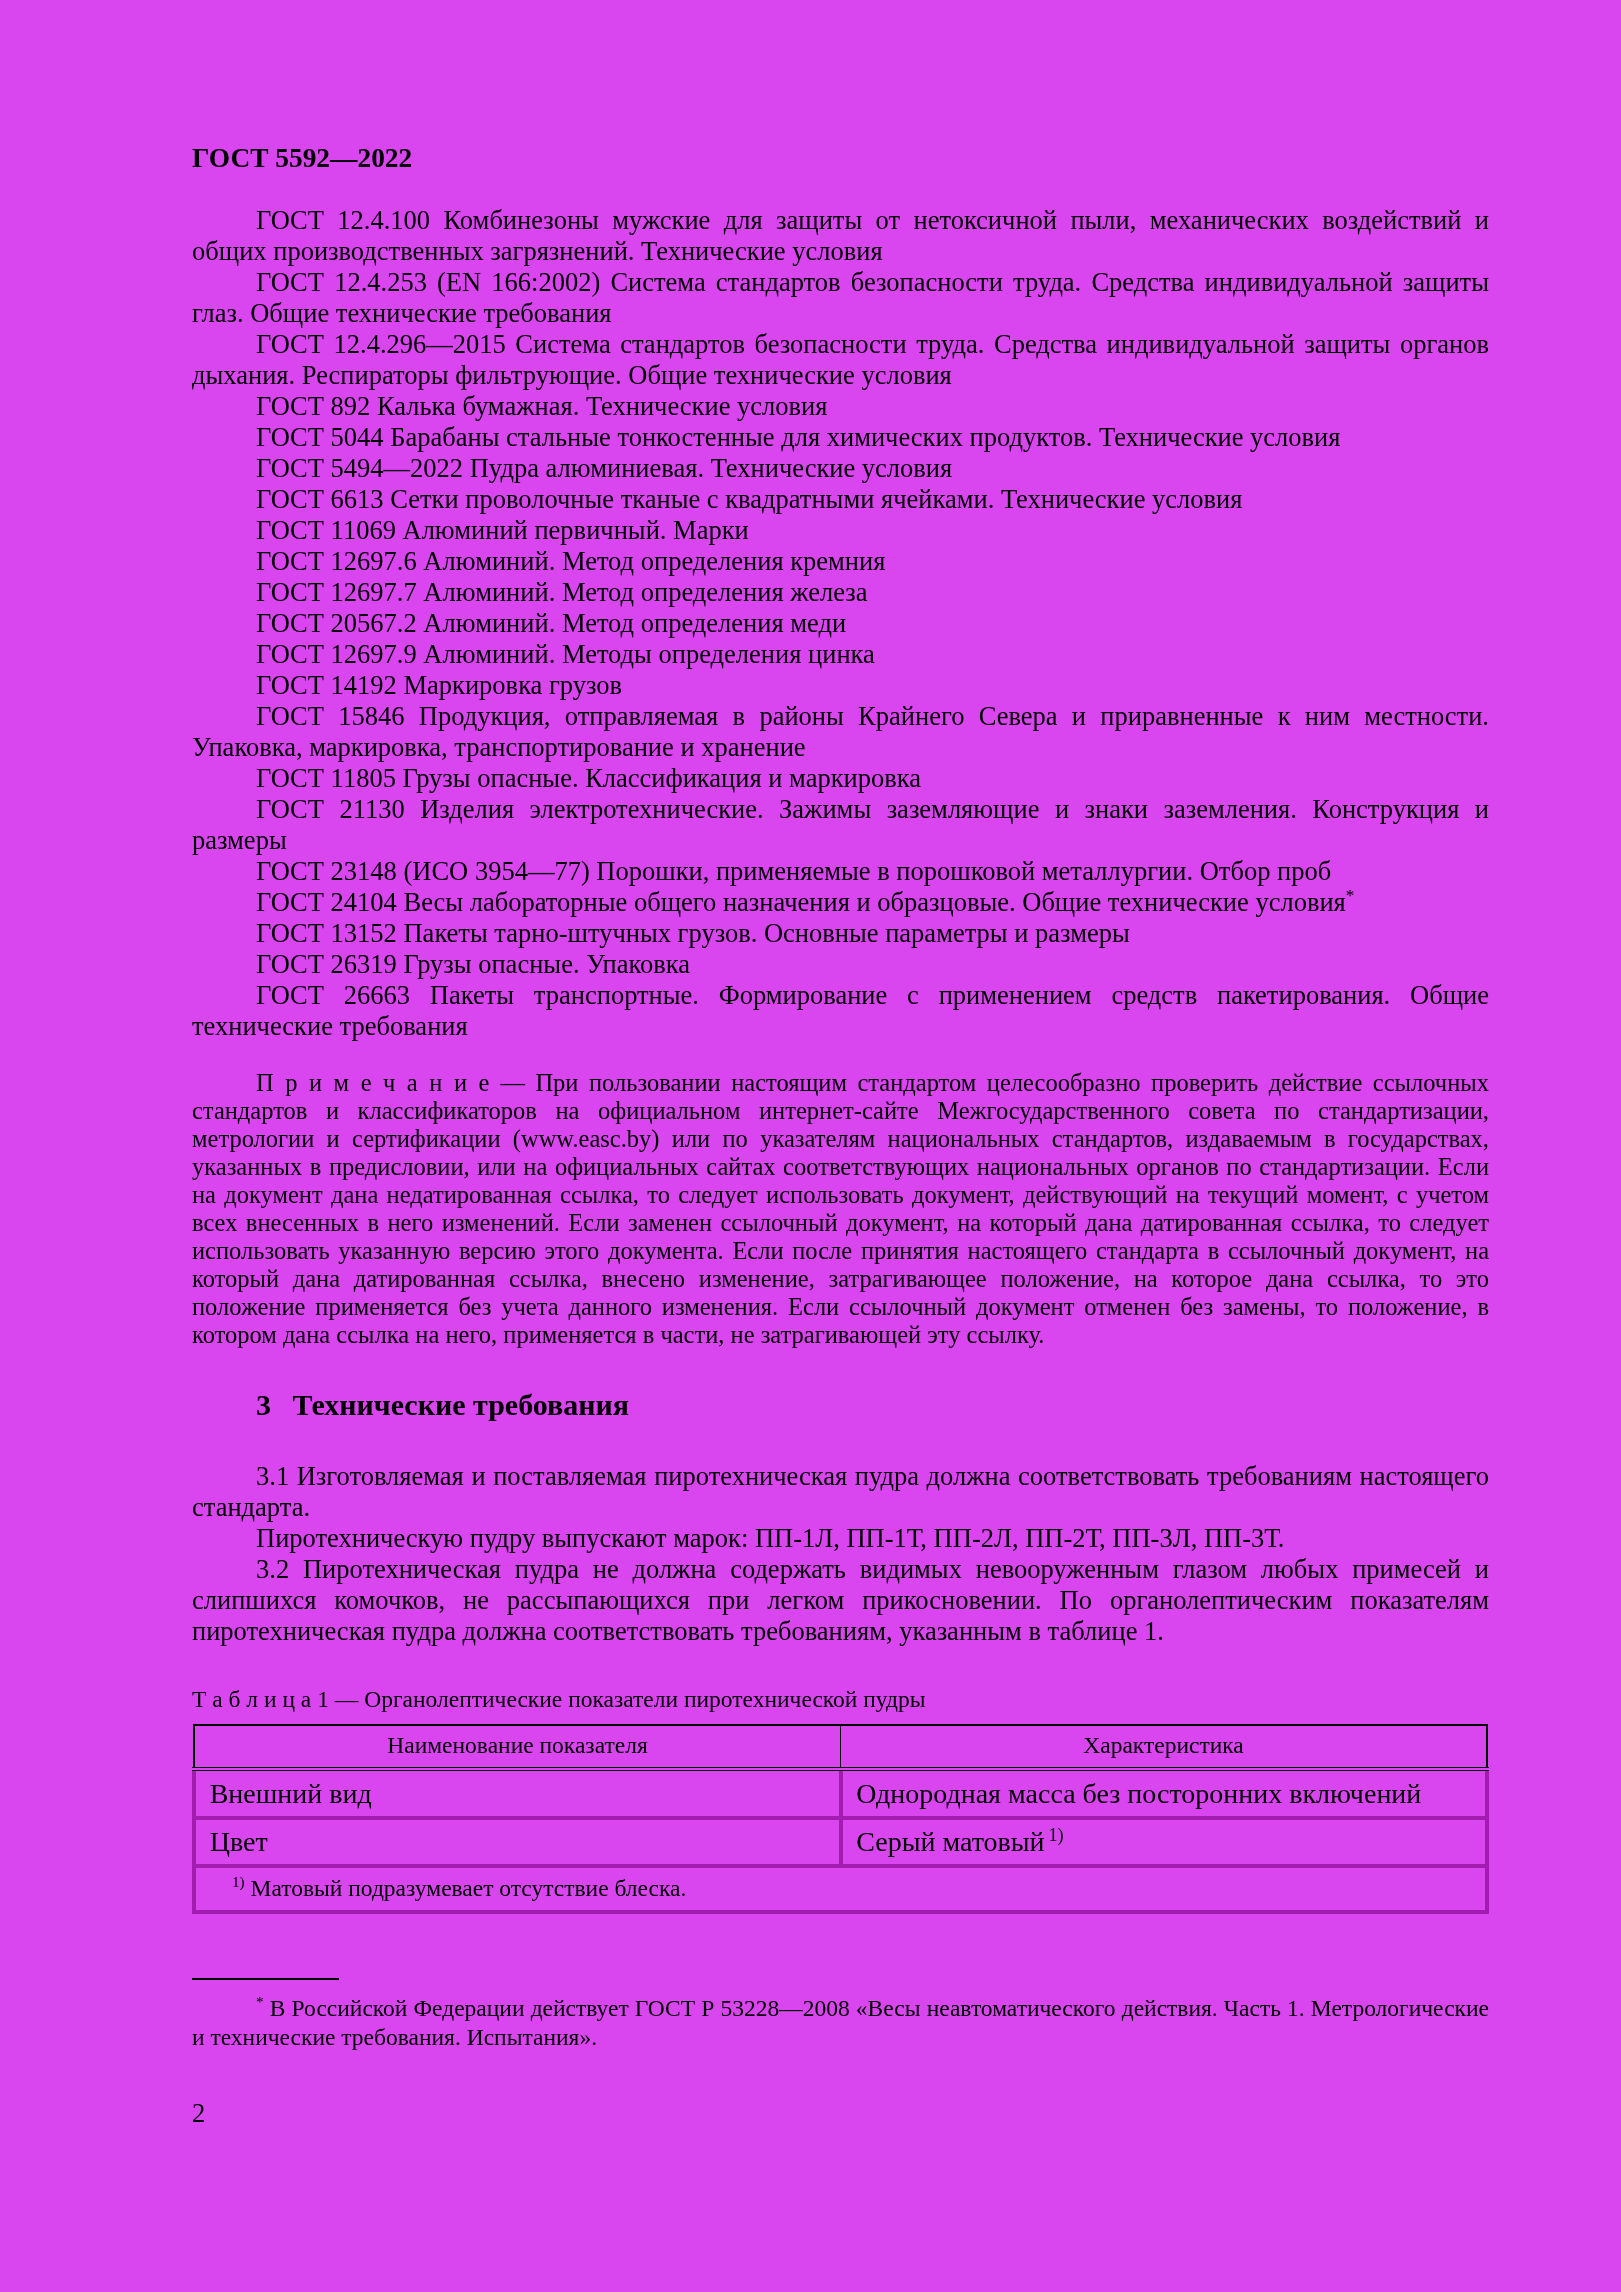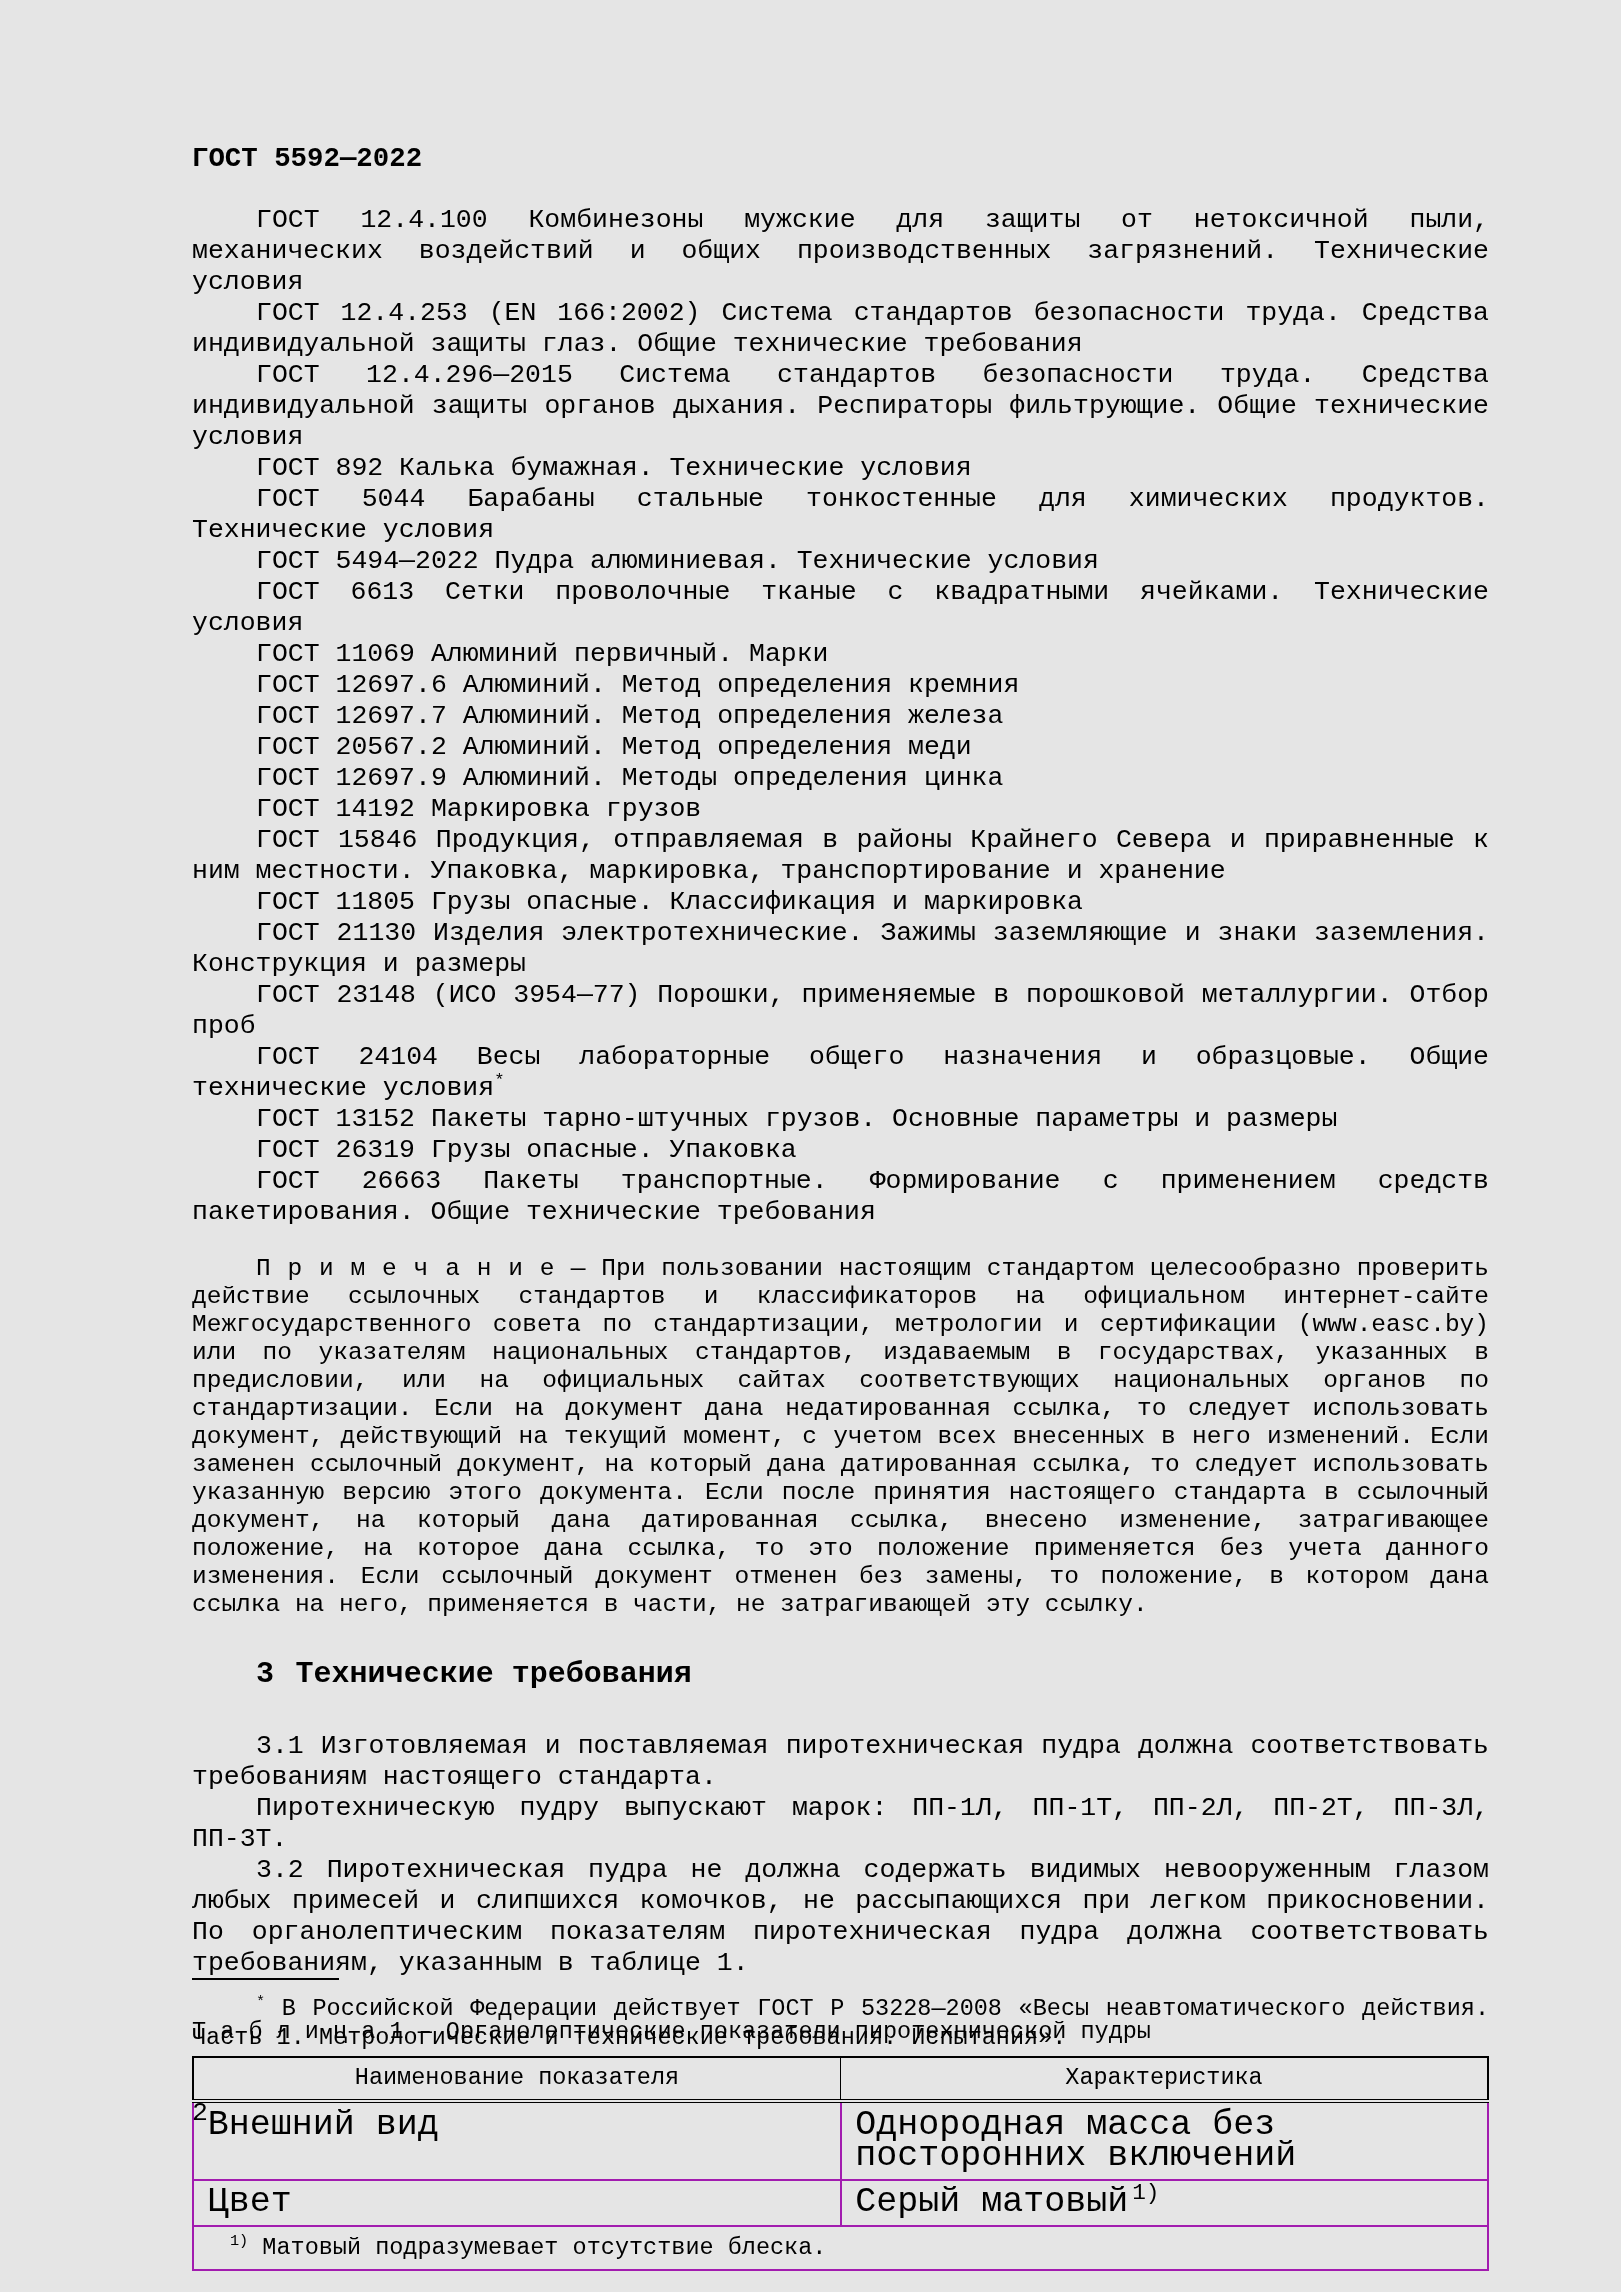--- a/index.html
+++ b/index.html
@@ -1,20 +1,20 @@
 <!DOCTYPE html>
 <html lang="ru"><head>
 <meta charset="utf-8">
 <style>
   * { margin:0; padding:0; box-sizing:border-box; }
   html,body { background:#ffffff; }
   .page {
     width:1621px; height:2293px; overflow:hidden;
-    background:#e5e5e5; color:#000;
-    font-family:Liberation Mono, monospace;
+    background:#d946ef; color:#000;
+    font-family:Liberation Serif, serif;
     font-size:26.5px; line-height:31px;
     position:relative; margin:0 auto;
     padding:143px 132px 0 192px;
   }
   .doc-header { font-weight:bold; font-size:27.4px; margin-bottom:31px; }
   .para { text-align:justify; text-indent:64px; }
   .references { margin-bottom:27.4px; }
   .note {
     font-size:24.5px; line-height:28px;
     text-align:justify; text-indent:64px;
@@ -23,21 +23,21 @@
   .section-title { font-size:30px; line-height:35px; font-weight:bold; margin:38px 0 39px 64px; }
   .section-title .title-text { margin-left:21.6px; }
   .table-caption { font-size:23.5px; line-height:27.4px; margin-top:39px; margin-bottom:9.8px; }
   table.gost-table { width:100%; border-collapse:collapse; border:2px solid #000; }
   table.gost-table th {
     border:1px solid #000; border-bottom:4.9px double #000;
     font-weight:normal; font-size:23.5px; line-height:27.4px;
     padding:6.9px 9.8px; text-align:center; vertical-align:middle;
   }
   table.gost-table td {
-    border:2px solid #a21caf; font-size:35px; line-height:31px;
+    border:4px solid #a21caf; font-size:28px; line-height:31px;
     padding:6.9px 13.7px; vertical-align:top;
   }
   table.gost-table .col-name { width:50%; }
   table.gost-table .tfoot-cell { font-size:23.5px; line-height:27.4px; padding-left:32px; border-top:1px solid #000; }
   sup { line-height:0; font-size:0.65em; }
   td sup { margin-left:3.9px; }
   .footnote-block { position:absolute; left:192px; right:132px; top:1978px; }
   .footnote-rule { width:147px; border-top:2px solid #000; margin-bottom:13.7px; }
   .footnote-text { font-size:23.5px; line-height:29px; text-align:justify; text-indent:64px; }
   .page-number { position:absolute; left:192px; top:2098px; font-size:26.5px; }

